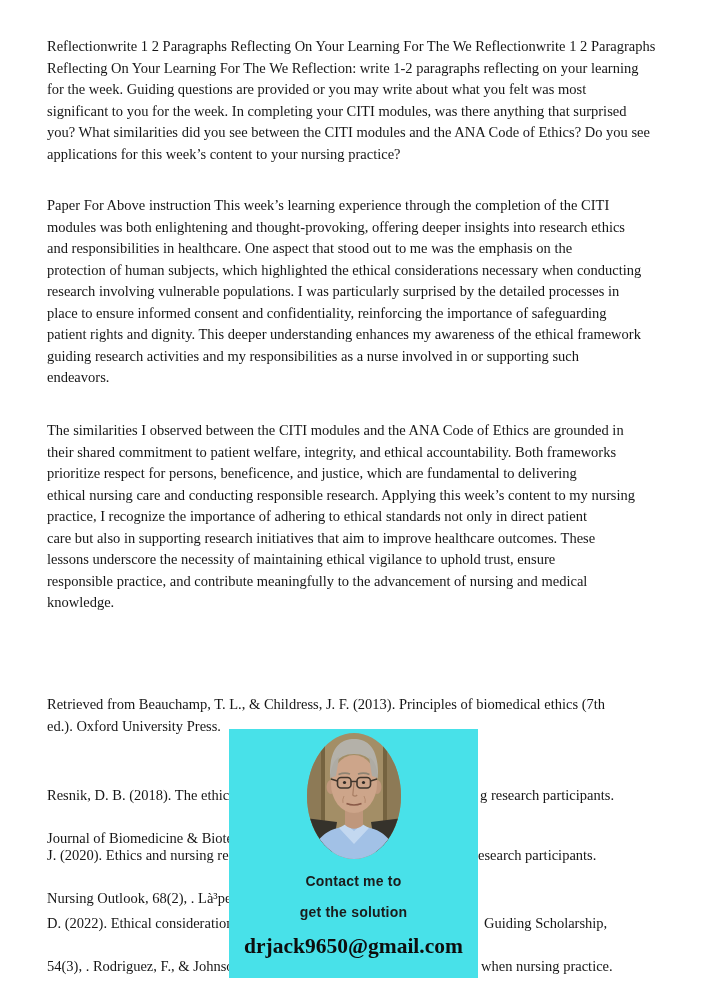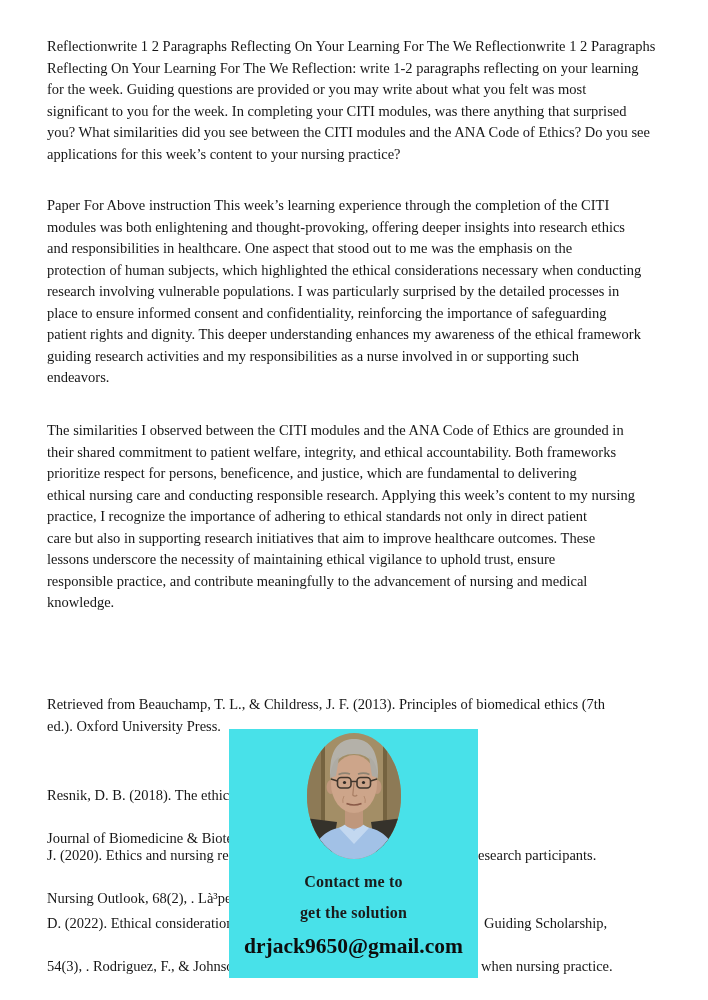--- a/index.html
+++ b/index.html
@@ -36,23 +36,23 @@
 
   .promo {
     position: absolute; left: 229px; top: 729px;
     width: 249px; height: 249px;
     z-index: 5;
     display: flex; flex-direction: column; align-items: center;
   }
   .photo { width: 96px; height: 128px; margin-top: 3px; display: block; }
   .promo-heading {
     margin-top: 6px;
-    font-family: Liberation Serif, serif;
+    font-family: Liberation Sans, sans-serif;
     font-weight: 700;
-    font-size: 16px; line-height: 31px;
+    font-size: 14px; line-height: 31px;
     text-align: center;
     white-space: pre-line;
     letter-spacing: 0.2px;
   }
   .promo-email {
     margin-top: 6px;
     font-family: "Liberation Serif", serif;
     font-weight: 700;
     font-size: 21.5px;
     text-align: right;
@@ -90,20 +90,21 @@
 responsible practice, and contribute meaningfully to the advancement of nursing and medical
 knowledge.</div>
 
 
   <div class="para para-retrieved">Retrieved from Beauchamp, T. L., &amp; Childress, J. F. (2013). Principles of biomedical ethics (7th
 ed.). Oxford University Press.</div>
 
   <div class="para covered para-ref-resnik">
     <div class="cov-line">
       <span>Resnik, D. B. (2018). The ethics</span>
+      <span class="rfrag" style="left:433px">g research participants.</span>
     </div>
     <div class="cov-line">
       <span>Journal of Biomedicine &amp; Biote</span>
     </div>
   </div>
 
   <div class="para covered para-ref-j2020">
     <div class="cov-line">
       <span>J. (2020). Ethics and nursing res</span>
       <span class="rfrag" style="left:431px">esearch participants.</span>

